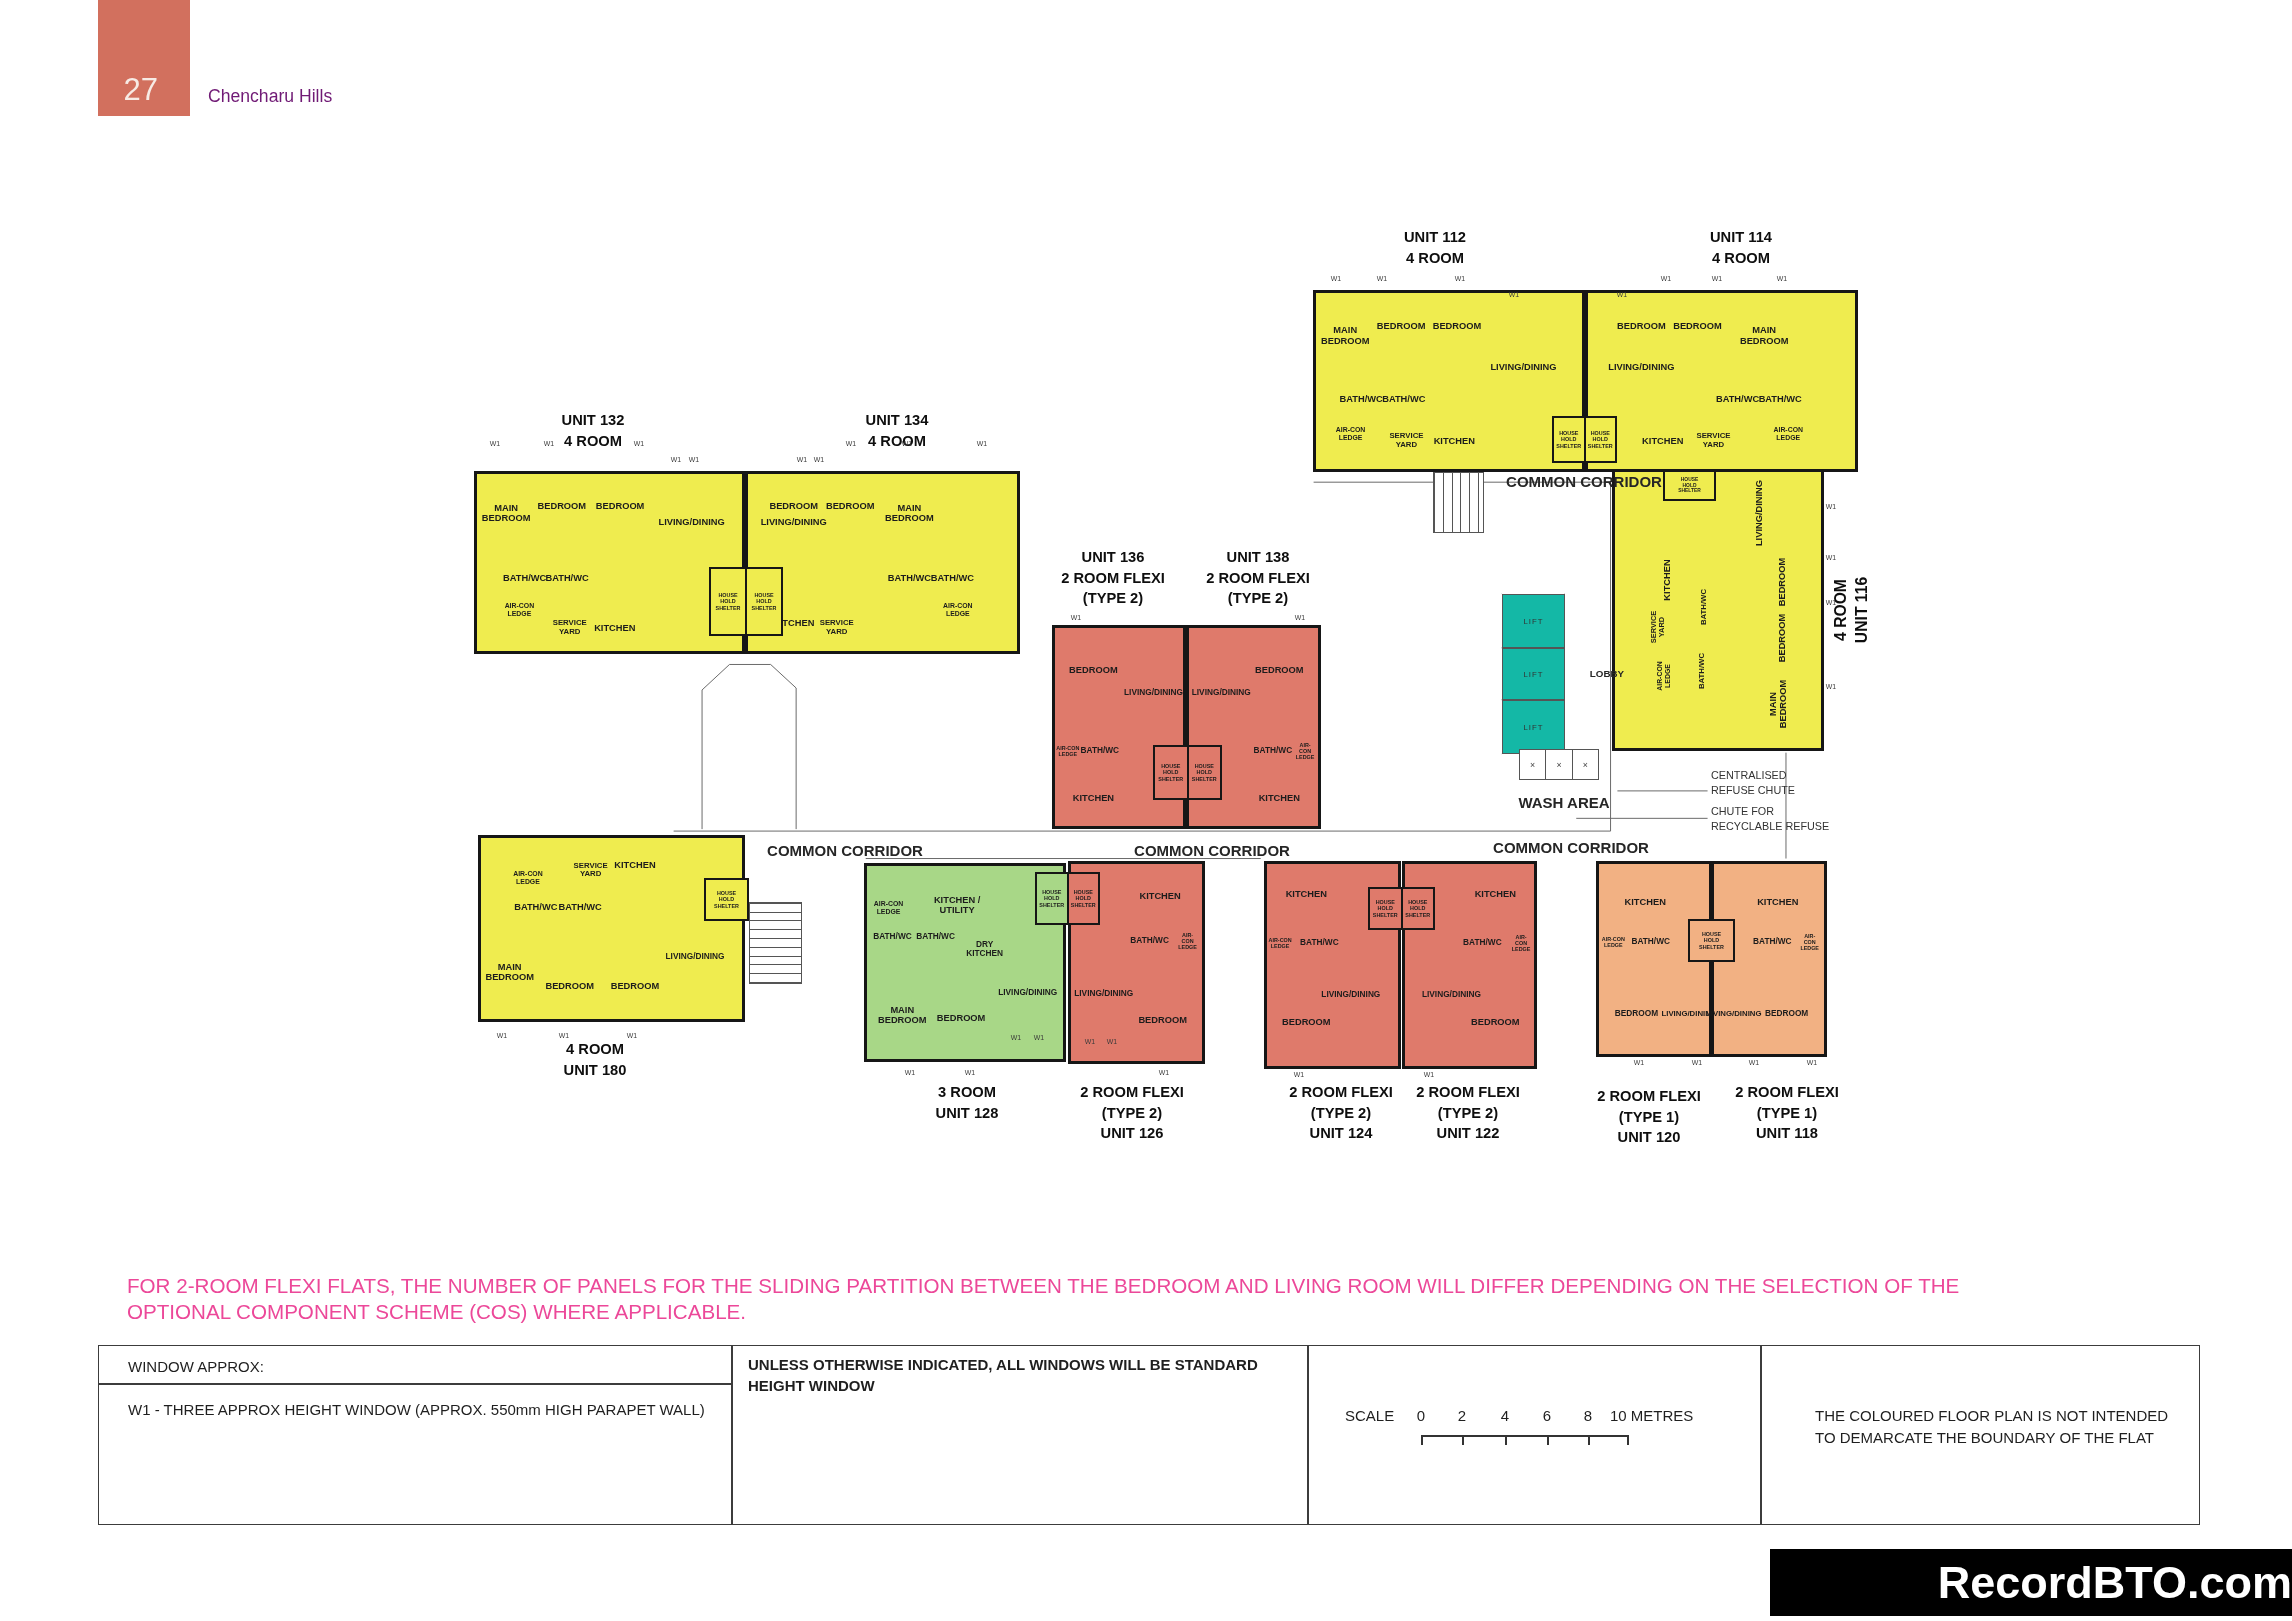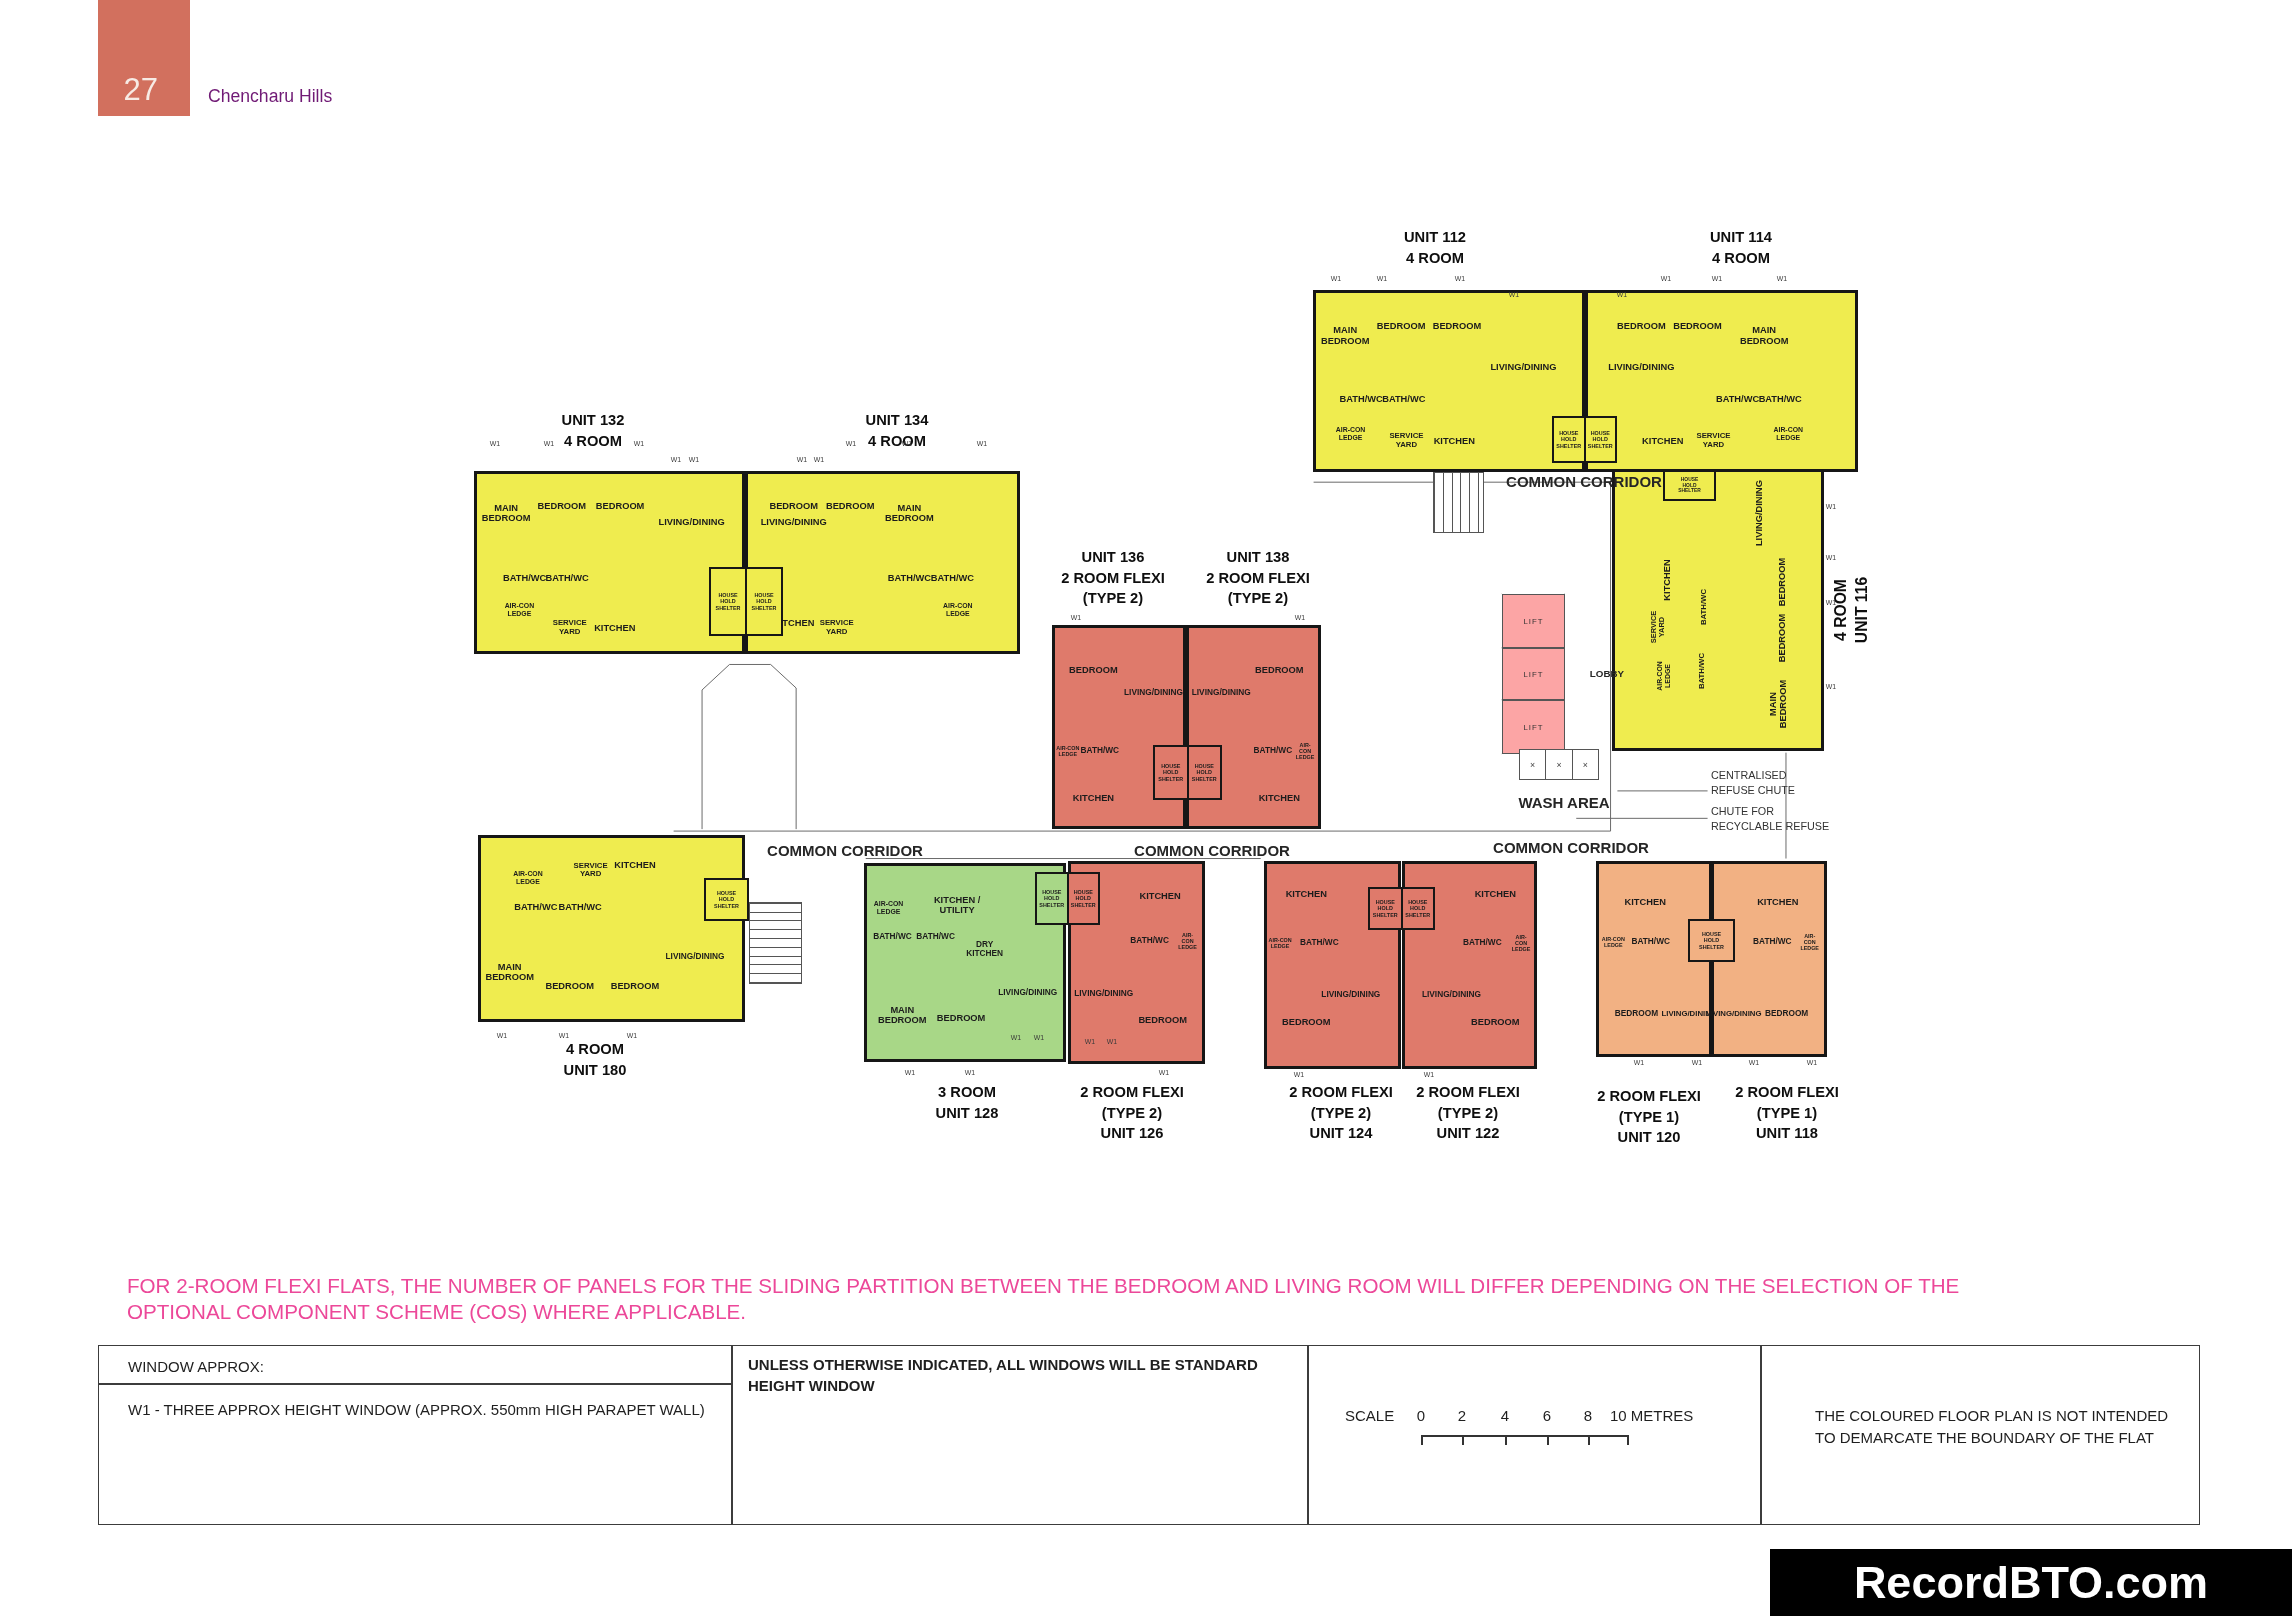--- a/index.html
+++ b/index.html
@@ -19,21 +19,21 @@
   .hhs{position:absolute;border:2.9px solid #161616;box-sizing:border-box;display:flex;}
   .hhs i{flex:1;display:flex;align-items:center;justify-content:center;font-style:normal;font-weight:700;
          font-size:5.4px;line-height:1.15;text-align:center;white-space:pre-line;color:#1c1c1c;}
   .hhs i + i{border-left:2.9px solid #161616;}
   .caption{position:absolute;transform:translateX(-50%);text-align:center;font-weight:700;font-size:14.7px;
            line-height:20.6px;color:#0e0e0e;white-space:nowrap;}
   .caption b{display:block;font-weight:700;}
   .caption.rot{transform:translate(-50%,-50%) rotate(-90deg);font-size:15.7px;}
   .corr{position:absolute;transform:translateX(-50%);font-size:15px;font-weight:700;color:#262626;white-space:nowrap;}
   .ann{position:absolute;font-size:10.8px;color:#333;line-height:1.35;white-space:pre-line;}
-  .lift{position:absolute;border:1px solid #555;box-sizing:border-box;background:#fca5a5;display:flex;
+  .lift{position:absolute;border:1px solid #555;box-sizing:border-box;background:#14b8a6;display:flex;
         align-items:center;justify-content:center;font-size:7.8px;color:#333;letter-spacing:1px;}
   .stairs{position:absolute;border:1px solid #555;box-sizing:border-box;background:#fff;}
   .st-v{background-image:repeating-linear-gradient(90deg,#555 0,#555 1px,transparent 1px,transparent 8.8px);}
   .st-h{background-image:repeating-linear-gradient(0deg,#555 0,#555 1px,transparent 1px,transparent 8.8px);}
   .w1{position:absolute;font-style:normal;font-size:6.9px;color:#3a3a3a;transform:translate(-50%,-50%);}
   #wash{position:absolute;left:1519px;top:749px;width:80px;height:31px;border:1.5px solid #555;
         box-sizing:border-box;display:flex;background:#fff;}
   #wash i{flex:1;display:flex;align-items:center;justify-content:center;font-style:normal;font-size:8.8px;color:#444;}
   #wash i + i{border-left:1px solid #555;}
   #lines{position:absolute;left:0;top:0;pointer-events:none;}
@@ -45,21 +45,21 @@
   .note{position:absolute;left:127px;font-size:20.6px;color:#ec4899;white-space:nowrap;}
   #legend{position:absolute;left:98px;top:1345px;width:2102px;height:180px;border:1.5px solid #3c3c3c;box-sizing:border-box;}
   .vline{position:absolute;top:0;bottom:0;width:1.5px;background:#3c3c3c;}
   #legend .hdiv{position:absolute;left:0;top:37px;width:632px;height:1.5px;background:#3c3c3c;}
   .cell-txt{position:absolute;font-size:15px;color:#1f1f1f;white-space:nowrap;}
   .cell-txt.b{font-weight:700;}
   #scalebar{position:absolute;left:1421px;top:1435px;width:208px;height:2px;background:#333;}
   .tick{position:absolute;top:1435px;width:2px;height:9.8px;background:#333;}
   .num{position:absolute;top:1407px;transform:translateX(-50%);font-size:15px;color:#1f1f1f;}
   #wm{position:absolute;left:1770px;top:1549px;width:522px;height:67px;display:flex;align-items:center;
-      justify-content:center;}
+      justify-content:flex-end;}
   #wm b{font-size:45px;color:#fff;letter-spacing:0;}
 </style>
 </head>
 <body>
 
 <div id="canvas">
 
   <div id="badge" style="background: rgb(210, 112, 94);">
     <b>27</b>
   </div>

